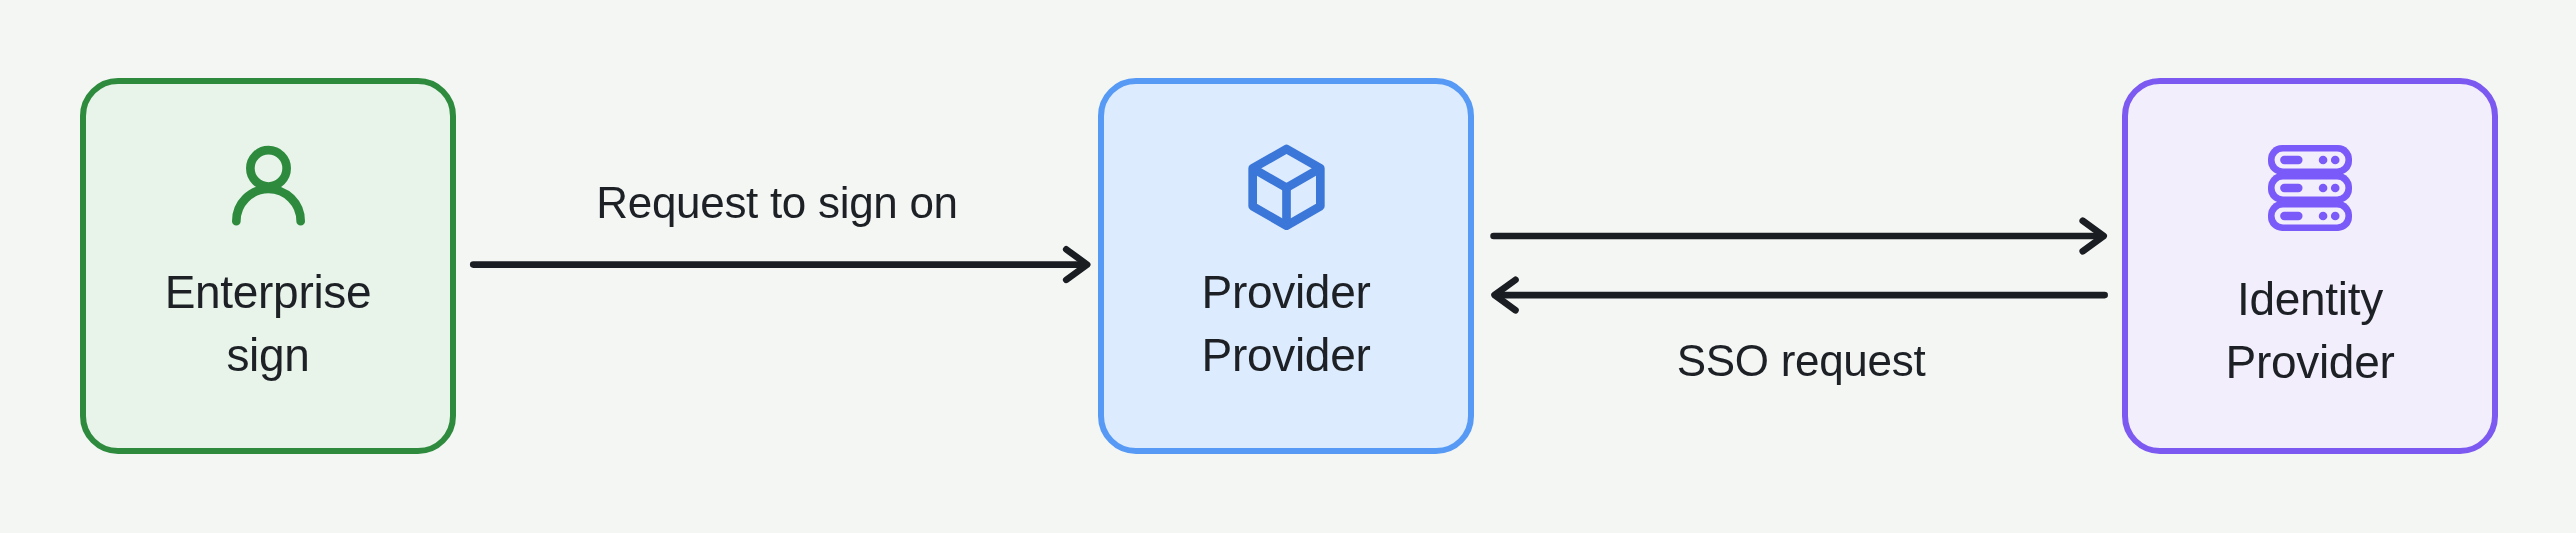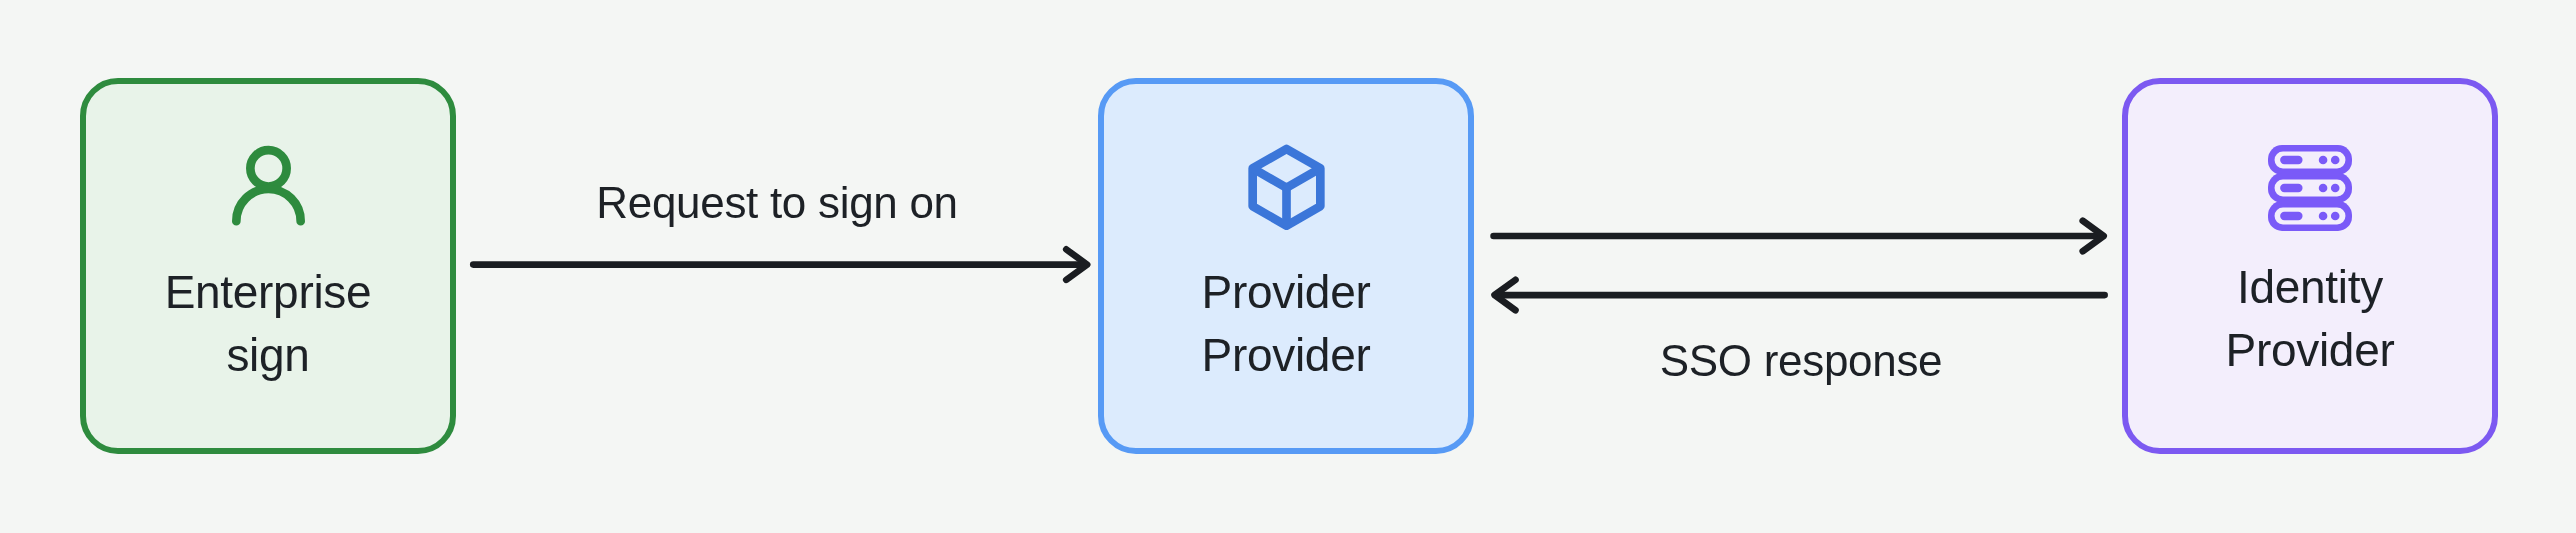--- a/index.html
+++ b/index.html
@@ -15,21 +15,21 @@
     position: absolute; top: 78px;
     width: 376px; height: 376px;
     box-sizing: border-box;
     border-radius: 38px;
     border: 6.7px solid transparent;
     display: flex; flex-direction: column; align-items: center;
     padding-top: 53px;
   }
   .node-green  { left: 80px;   background: #e8f3e9; border-color: #2e8b3e; }
   .node-blue   { left: 1098px; background: #dcebfd; border-color: #579af5; }
-  .node-purple { left: 2122px; background: #f3eefc; border-color: #7c59f1; }
+  .node-purple { left: 2122px; background: #f3eefc; border-color: #7c59f1; gap: 12px; }
 
   .node .icon { display: block; flex: 0 0 auto; }
 
   .node-label {
     margin-top: 25px;
     text-align: center;
     font-size: 46px;
     line-height: 63px;
     font-weight: 500;
     color: #1d2126;
@@ -118,16 +118,16 @@
     </g>
     <g>
       <line x1="2210" y1="310" x2="1572" y2="310"></line>
       <path d="M1591 294 1569 310 1591 326"></path>
     </g>
   </svg>
 
   <div class="edge-label" style="left:777px; top:203px">Request to sign on</div>
 
 
-  <div class="edge-label" style="left:1801px; top:361px">SSO response</div>
+  <div class="edge-label" style="left:1801px; top:361px">SSO request</div>
 
 </div>
 
 
 </body></html>

